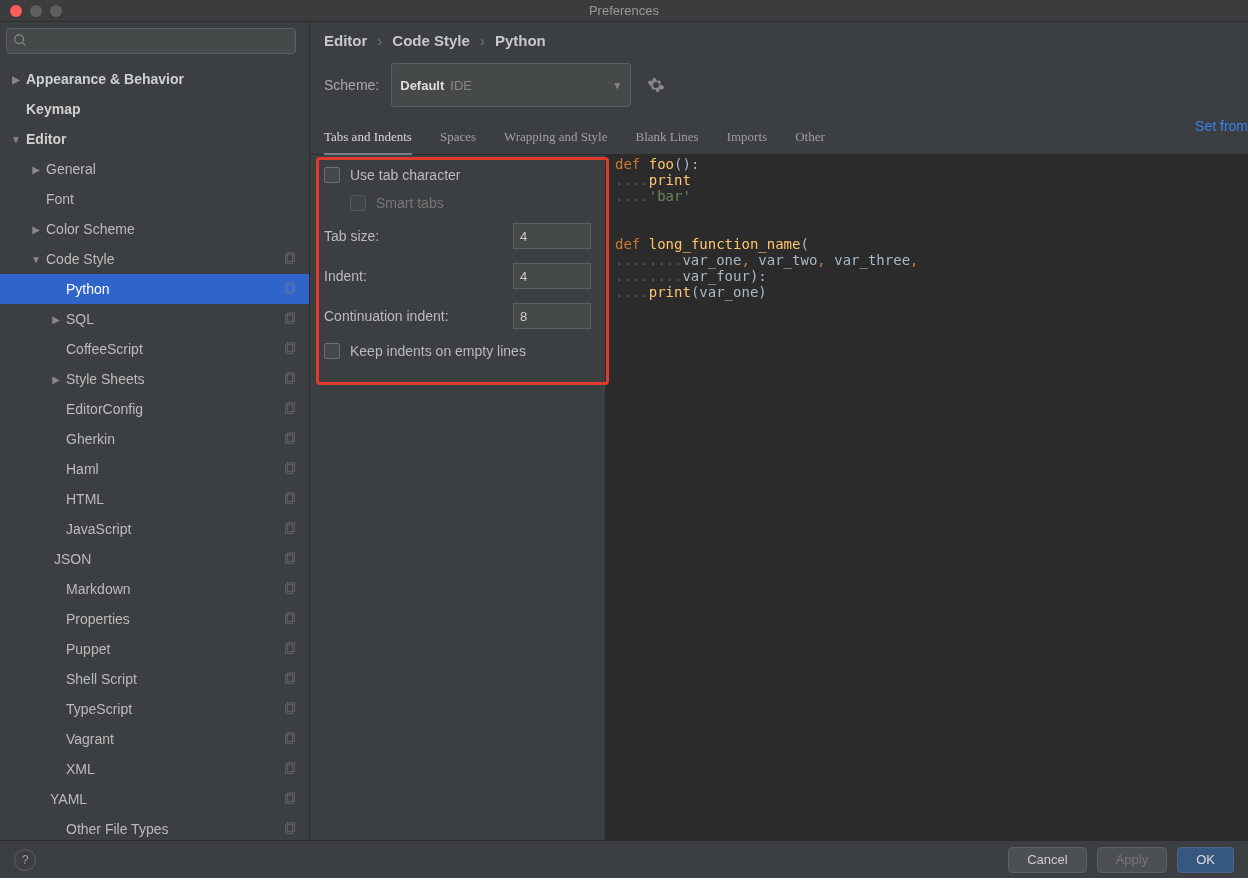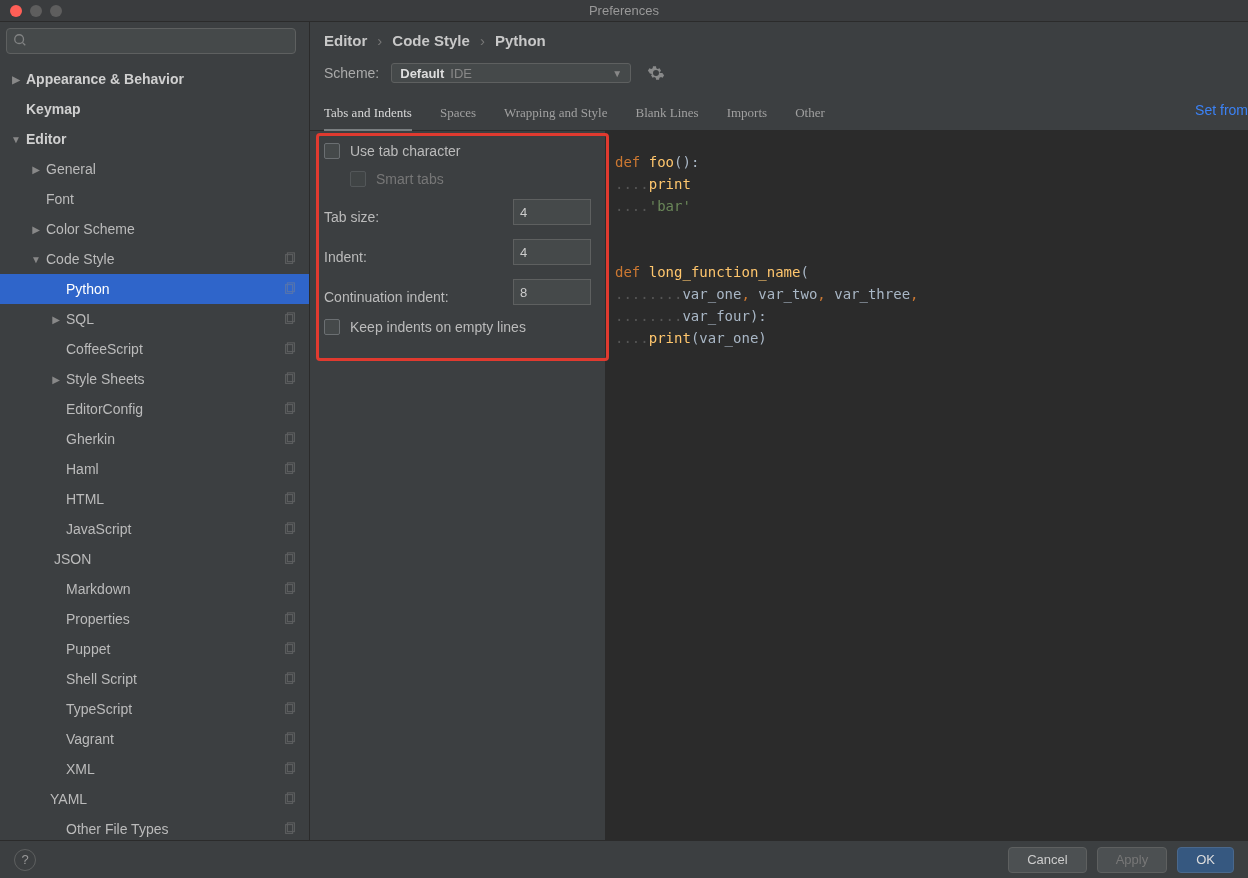--- a/index.html
+++ b/index.html
@@ -63,31 +63,31 @@
 .breadcrumb {
   padding: 10px 14px 6px; display: flex; align-items: center; gap: 10px;
   color: #c8c8c8; font-size: 15px; font-weight: 600;
 }
 .bc-sep { color: #777; font-weight: normal; }
 .scheme-row {
   padding: 8px 14px 4px; display: flex; align-items: center; gap: 12px;
 }
 .scheme-label { color: #aaa; font-size: 14px; }
 .scheme-select {
-  width: 240px; height: 20px; background: #45494a; border: 1px solid #5e6060;
+  width: 240px; height: 44px; background: #45494a; border: 1px solid #5e6060;
   border-radius: 3px; display: flex; align-items: center; padding: 0 8px;
   justify-content: space-between; color: #ccc; font-size: 13px;
 }
 .scheme-select .sval { display: flex; gap: 6px; }
 .scheme-select .sbold { color: #ddd; font-weight: 600; }
 .scheme-select .sdim { color: #888; }
 .scheme-chev { color: #888; font-size: 10px; }
 .gear { width: 18px; height: 18px; opacity: .7; margin-left: 4px; }
 .setfrom {
-  position: absolute; right: 0; top: 80px; color: #3b82f6; font-size: 14px;
+  position: absolute; right: 0; top: 96px; color: #3b82f6; font-size: 14px;
   padding-right: 0;
 }
 .tabs {
   display: flex; gap: 28px; padding: 18px 14px 0; color: #a0a0a0;
   font-size: 13px; border-bottom: 1px solid #2b2b2b; font-family: Liberation Serif, serif;
 }
 .tab { padding-bottom: 8px; cursor: pointer; }
 .tab.active { color: #d8d8d8; border-bottom: 2px solid #7a7e80; margin-bottom: -1px; }
 .panel-row { flex: 1; display: flex; min-height: 0; }
 .form-panel {
@@ -98,30 +98,30 @@
   border: 3px solid #e03a2f; border-radius: 4px; pointer-events: none;
 }
 .form-group { margin-bottom: 12px; display: flex; align-items: center; }
 .chk {
   width: 16px; height: 16px; border: 1px solid #6b6f72; background: #45494a;
   border-radius: 2px; margin-right: 10px; flex-shrink: 0;
 }
 .chk.disabled { opacity: .5; }
 .form-lbl { color: #bbb; font-size: 14px; }
 .form-lbl.disabled { color: #777; }
-.kv-row { display: flex; align-items: flex-end; justify-content: space-between; margin-bottom: 14px; }
+.kv-row { display: flex; align-items: center; justify-content: space-between; margin-bottom: 14px; }
 .kv-label { color: #bbb; font-size: 14px; }
 .kv-input {
   width: 78px; height: 26px; background: #45494a; border: 1px solid #5e6060;
   color: #ccc; padding: 0 6px; font-size: 13px; outline: none;
 }
 .indent-sub { margin-left: 26px; }
 .preview {
-  flex: 1; background: #2b2b2b; padding: 20px 10px;
-  font-family: "Menlo", "Consolas", monospace; font-size: 14px; line-height: 22px;
+  flex: 1; background: #2b2b2b; padding: 1px 10px;
+  font-family: "Menlo", "Consolas", monospace; font-size: 14px; line-height: 16px;
   color: #a9b7c6; white-space: pre;
 }
 .kw { color: #cc7832; }
 .fn { color: #ffc66d; }
 .str { color: #6a8759; }
 .pm { color: #a9b7c6; }
 .op { color: #cc7832; }
 .dots { color: #555; }
 .footer {
   height: 38px; border-top: 1px solid #2b2b2b; display: flex; align-items: center;

